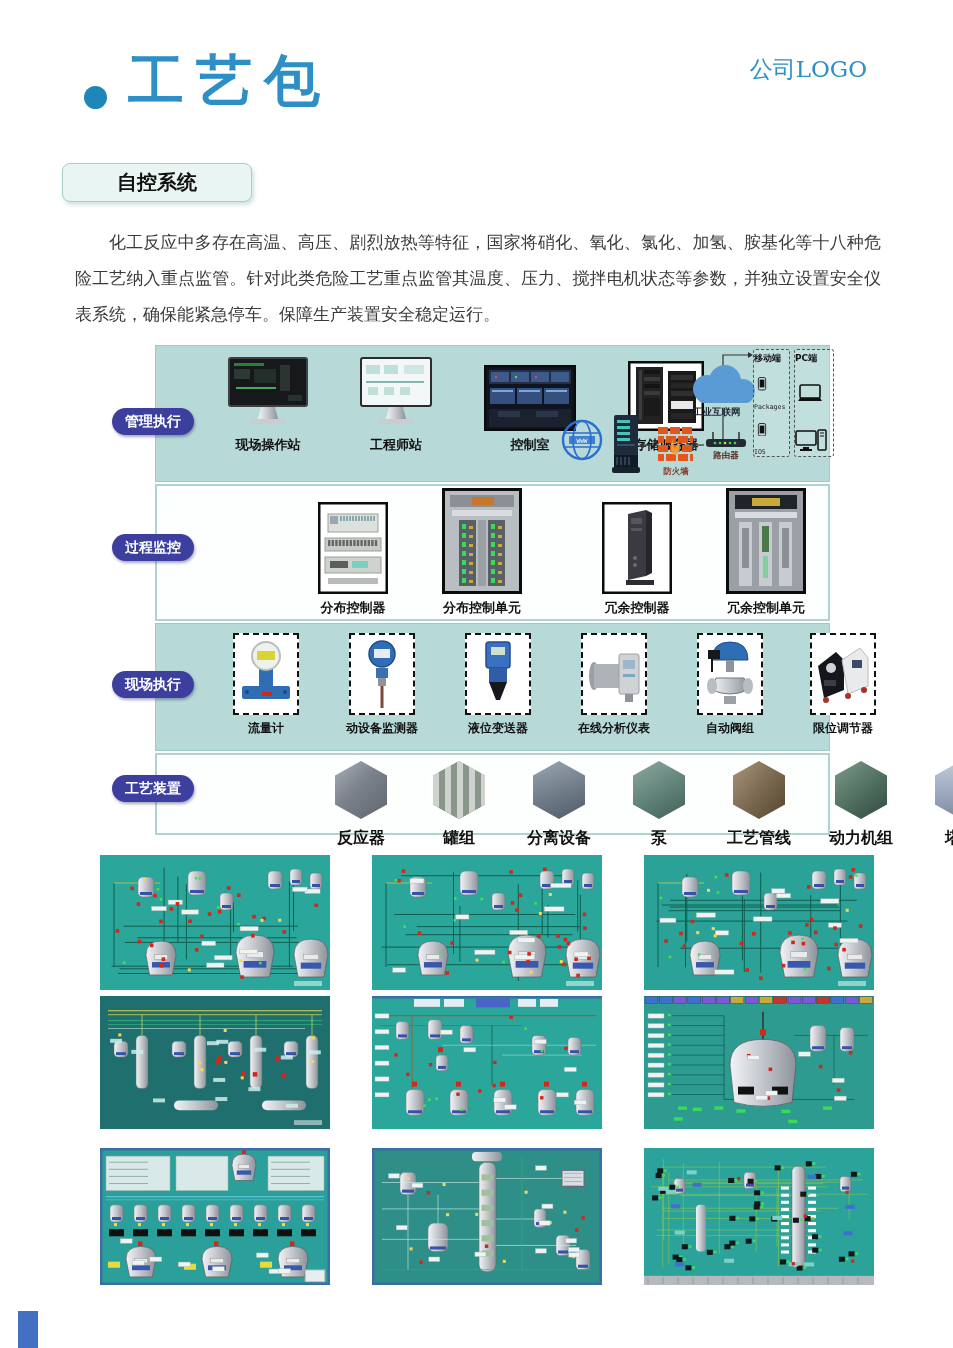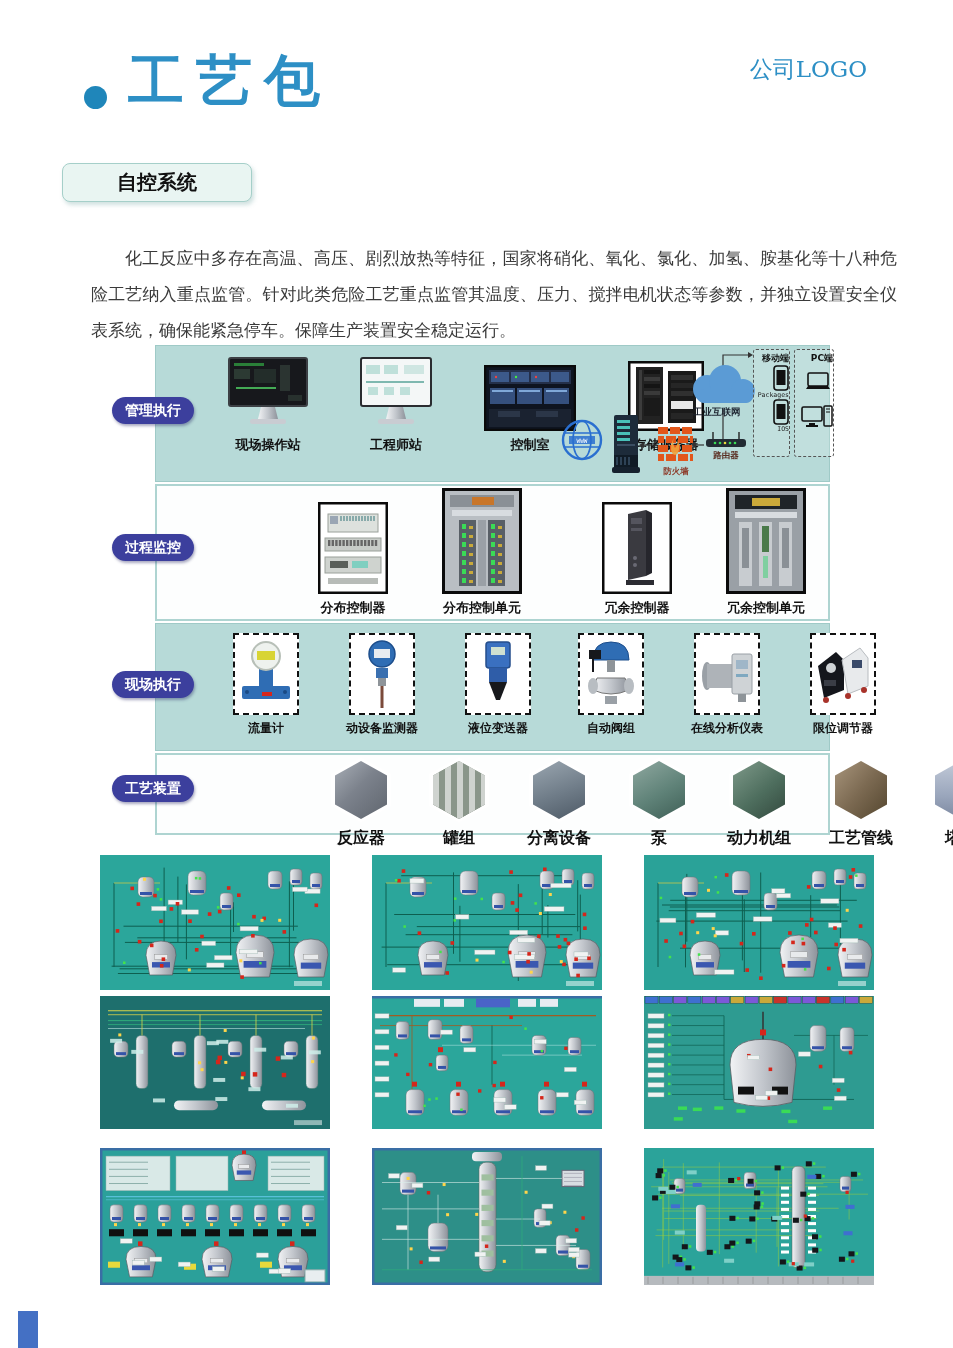--- a/index.html
+++ b/index.html
@@ -12,32 +12,32 @@
         background:#1f86ba;}
   .title{position:absolute;left:128px;top:44px;font-family:"DejaVu Serif",serif;
         font-size:56px;font-weight:bold;color:#2d8fc5;letter-spacing:12px;margin:0;}
   .subtitle{position:absolute;left:94px;top:124px;font-family:"DejaVu Serif",serif;
         font-size:21px;color:#838383;letter-spacing:2px;}
   .section-btn{position:absolute;left:62px;top:163px;width:188px;height:37px;
         background:#e9f5f2;border:1px solid #a5cfc9;border-radius:8px;
         box-shadow:2px 3px 4px rgba(120,170,165,.35);
         font-size:20px;font-weight:bold;color:#111;text-align:center;line-height:37px;
         cursor:pointer;}
-  .para{position:absolute;left:75px;top:224px;width:806px;margin:16px;
+  .para{position:absolute;left:75px;top:224px;width:806px;margin:0;
         font-size:17px;line-height:36px;color:#3a3a3a;text-align:justify;text-indent:2em;}
   
   .panel{position:absolute;left:155px;width:675px;box-sizing:border-box;}
   .p1{top:345px;height:137px;background:#b7dad8;border:1px solid #9fcac7;}
   .p2{top:484px;height:137px;background:#fdfefe;border:2px solid #aed4d1;}
   .p3{top:623px;height:128px;background:#b7dad8;border:1px solid #9fcac7;}
   .p4{top:753px;height:82px;background:#fdfefe;border:2px solid #aed4d1;}
   .pill{position:absolute;left:112px;width:82px;height:27px;border-radius:14px;
         background:#3c3f9d;color:#fff;font-size:14px;font-weight:bold;text-align:center;
         line-height:27px;z-index:3;box-shadow:1px 2px 3px rgba(40,40,100,.4);}
-  .pl1{top:397px}.pl2{top:534px}.pl3{top:671px}.pl4{top:775px}
+  .pl1{top:408px}.pl2{top:534px}.pl3{top:671px}.pl4{top:775px}
   
   .items{position:absolute;display:flex;align-items:flex-end;}
   #row1-items{left:192px;top:357px;gap:16px;}
   #row2-items{left:282px;top:488px;gap:18px;}
   #row3-items{left:197px;top:633px;gap:11px;}
   #row4-items{left:295px;top:757px;gap:2px;}
   .dev{display:flex;flex-direction:column;align-items:center;margin-left:36px;}
   .dev-label{margin-top:5px;font-size:13px;font-weight:bold;color:#111;white-space:nowrap;}
   .dev3 .dev-label{font-size:12px;}
   .dev4 .dev-label{font-size:16px;}
@@ -51,22 +51,22 @@
   .hex-in{width:52px;height:58px;
         clip-path:polygon(50% 0,100% 25%,100% 75%,50% 100%,0 75%,0 25%);}
   
   .net{position:absolute;left:555px;top:347px;width:272px;height:132px;z-index:2;}
   .net *{box-sizing:border-box;}
   .abs{position:absolute;}
   .net-label{position:absolute;font-size:8.5px;color:#8c3726;font-weight:bold;
         text-align:center;white-space:nowrap;}
   .cloud-label{position:absolute;font-size:9.5px;font-weight:bold;color:#1d2430;}
   .ep-box{position:absolute;width:37px;height:108px;border:1.5px dashed #555;
-        border-radius:3px;display:flex;flex-direction:column;align-items:flex-end;
-        padding-top:2px;gap:0;background:rgba(255,255,255,.15);}
+        border-radius:3px;display:flex;flex-direction:column;align-items:flex-start;
+        padding-top:2px;gap:12px;background:rgba(255,255,255,.15);}
   .ep-title{font-size:9px;font-weight:bold;color:#111;}
   .ep-sub{font-size:6.5px;color:#222;font-family:"DejaVu Sans Mono",monospace;}
   
   .shots{position:absolute;left:100px;top:855px;width:776px;}
   .shot-row{display:flex;gap:42px;}
   .r-a{margin-bottom:6px;}.r-b{margin-bottom:19px;}
   .screen{width:230px;position:relative;}
   .ra .screen{height:135px;}.rb .screen{height:133px;}.rc .screen{height:137px;}
   .screen svg{display:block;width:100%;height:100%;}
   .corner{position:absolute;left:18px;top:1311px;width:20px;height:37px;background:#4470c4;}
@@ -409,20 +409,40 @@
             <rect x="16" y="4" width="24" height="26" rx="3" fill="#3a70c0" stroke="#254e8c" stroke-width="1.5"></rect>
             <rect x="21" y="9" width="14" height="8" fill="#cfe0d0"></rect>
             <rect x="19" y="30" width="18" height="14" fill="#2f5da8"></rect>
             <path d="M19 44 L37 44 L30 62 L26 62 Z" fill="#17181c"></path>
           </svg>
         </div>
         <div class="dev-label">液位变送器</div>
       </div>
       <div class="dev dev3">
         <div class="dashed-box">
+          <svg width="58" height="72" viewBox="0 0 58 72">
+            <defs>
+              <linearGradient id="gv" x1="0" y1="0" x2="1" y2="0">
+                <stop offset="0" stop-color="#f2f3f5"></stop>
+                <stop offset="0.5" stop-color="#c2c6cc"></stop>
+                <stop offset="1" stop-color="#8d929a"></stop>
+              </linearGradient>
+            </defs>
+            <ellipse cx="9" cy="38" rx="5" ry="14" fill="#9aa0a6"></ellipse>
+            <rect x="9" y="26" width="28" height="24" fill="#aeb3b8"></rect>
+            <rect x="34" y="16" width="20" height="40" rx="2" fill="#cfd3d6" stroke="#9aa0a6"></rect>
+            <rect x="38" y="22" width="12" height="9" fill="#9fb6c8"></rect>
+            <rect x="38" y="36" width="12" height="3" fill="#7fa8c0"></rect>
+            <rect x="40" y="56" width="8" height="8" fill="#8e9499"></rect>
+          </svg>
+        </div>
+        <div class="dev-label">在线分析仪表</div>
+      </div>
+      <div class="dev dev3">
+        <div class="dashed-box">
           <svg width="56" height="72" viewBox="0 0 56 72">
             <defs>
               <linearGradient id="gv" x1="0" y1="0" x2="1" y2="0">
                 <stop offset="0" stop-color="#f2f3f5"></stop>
                 <stop offset="0.5" stop-color="#c2c6cc"></stop>
                 <stop offset="1" stop-color="#8d929a"></stop>
               </linearGradient>
             </defs>
             <path d="M10 22 Q10 4 28 4 Q46 4 46 22 Z" fill="#2f6db4" stroke="#1d4e8c"></path>
             <rect x="24" y="22" width="8" height="12" fill="#8e9499"></rect>
@@ -439,40 +459,20 @@
       <div class="dev dev3">
         <div class="dashed-box">
           <svg width="58" height="72" viewBox="0 0 58 72">
             <defs>
               <linearGradient id="gv" x1="0" y1="0" x2="1" y2="0">
                 <stop offset="0" stop-color="#f2f3f5"></stop>
                 <stop offset="0.5" stop-color="#c2c6cc"></stop>
                 <stop offset="1" stop-color="#8d929a"></stop>
               </linearGradient>
             </defs>
-            <ellipse cx="9" cy="38" rx="5" ry="14" fill="#9aa0a6"></ellipse>
-            <rect x="9" y="26" width="28" height="24" fill="#aeb3b8"></rect>
-            <rect x="34" y="16" width="20" height="40" rx="2" fill="#cfd3d6" stroke="#9aa0a6"></rect>
-            <rect x="38" y="22" width="12" height="9" fill="#9fb6c8"></rect>
-            <rect x="38" y="36" width="12" height="3" fill="#7fa8c0"></rect>
-            <rect x="40" y="56" width="8" height="8" fill="#8e9499"></rect>
-          </svg>
-        </div>
-        <div class="dev-label">在线分析仪表</div>
-      </div>
-      <div class="dev dev3">
-        <div class="dashed-box">
-          <svg width="58" height="72" viewBox="0 0 58 72">
-            <defs>
-              <linearGradient id="gv" x1="0" y1="0" x2="1" y2="0">
-                <stop offset="0" stop-color="#f2f3f5"></stop>
-                <stop offset="0.5" stop-color="#c2c6cc"></stop>
-                <stop offset="1" stop-color="#8d929a"></stop>
-              </linearGradient>
-            </defs>
             <path d="M4 28 L22 14 L30 22 L30 52 L10 60 Z" fill="#14161c"></path>
             <circle cx="17" cy="30" r="5" fill="#cfd3d6"></circle>
             <rect x="10" y="42" width="12" height="6" fill="#3a3d46"></rect>
             <path d="M28 22 L46 10 L54 20 L54 48 L34 56 Z" fill="#e8eaec" stroke="#b8bcc0"></path>
             <rect x="38" y="22" width="10" height="8" fill="#3a4a6a"></rect>
             <circle cx="12" cy="62" r="3" fill="#a8322a"></circle>
             <circle cx="34" cy="58" r="3" fill="#a8322a"></circle>
             <circle cx="50" cy="52" r="3" fill="#a8322a"></circle>
           </svg>
         </div>
@@ -499,29 +499,29 @@
         <div class="dev-label">分离设备</div>
       </div>
       <div class="dev dev4">
         <div class="hex-rim">
           <div class="hex-in" style="background:linear-gradient(150deg,#8fa8a0 0%,#5f8278 55%,#3f5f56 100%)"></div>
         </div>
         <div class="dev-label">泵</div>
       </div>
       <div class="dev dev4">
         <div class="hex-rim">
-          <div class="hex-in" style="background:linear-gradient(140deg,#7f9a8a 0%,#4e6e5e 55%,#33493e 100%)"></div>
-        </div>
-        <div class="dev-label">动力机组</div>
+          <div class="hex-in" style="background:linear-gradient(130deg,#a8957c 0%,#7c6a52 50%,#54462f 100%)"></div>
+        </div>
+        <div class="dev-label">工艺管线</div>
       </div>
       <div class="dev dev4">
         <div class="hex-rim">
-          <div class="hex-in" style="background:linear-gradient(130deg,#a8957c 0%,#7c6a52 50%,#54462f 100%)"></div>
-        </div>
-        <div class="dev-label">工艺管线</div>
+          <div class="hex-in" style="background:linear-gradient(140deg,#7f9a8a 0%,#4e6e5e 55%,#33493e 100%)"></div>
+        </div>
+        <div class="dev-label">动力机组</div>
       </div>
       <div class="dev dev4">
         <div class="hex-rim">
           <div class="hex-in" style="background:linear-gradient(180deg,#c2cad8 0%,#9aa6bc 60%,#7c88a0 100%)"></div>
         </div>
         <div class="dev-label">塔器</div>
       </div>
     </div>
 
   <div class="net">

